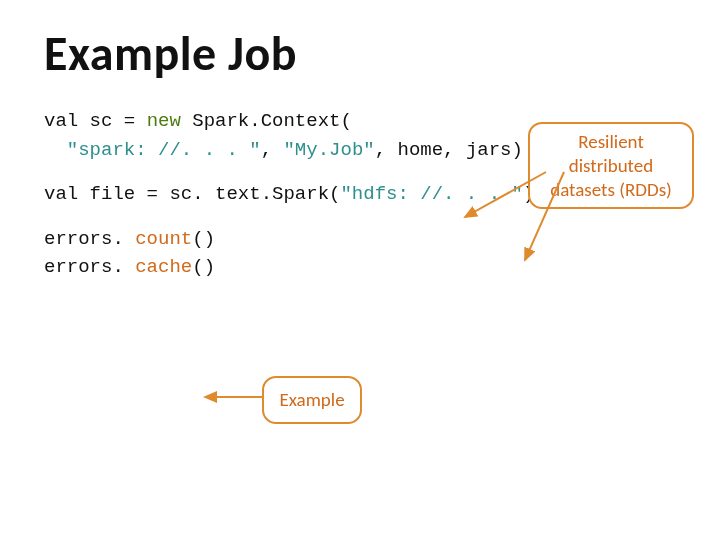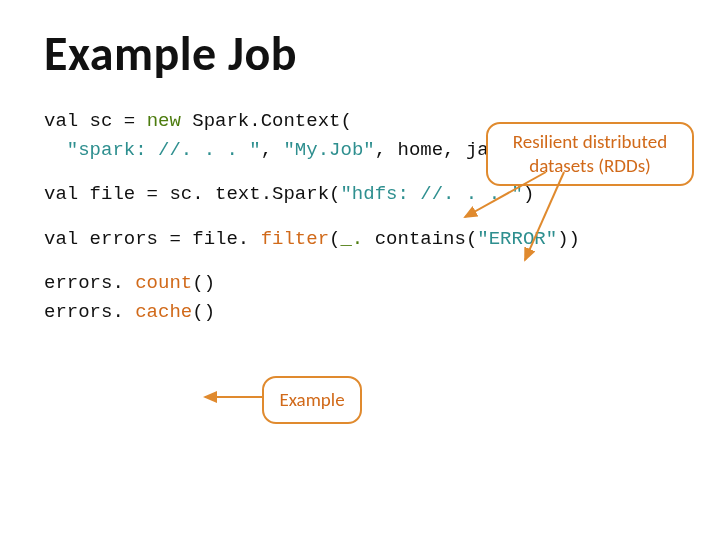--- a/index.html
+++ b/index.html
@@ -18,38 +18,37 @@
     background: #fff;
     border: 2px solid #e08a2e;
     color: #d16a1a;
     border-radius: 14px;
     padding: 6px 16px;
     font-size: 19px;
     text-align: center;
     line-height: 1.25;
     box-shadow: 0 0 0 rgba(0,0,0,0);
   }
-  .callout.rdd { top: 122px; right: 26px; width: 208px; margin-left: 24px; }
+  .callout.rdd { top: 122px; right: 26px; width: 166px; margin-left: 24px; }
   .callout.action { top: 376px; left: 262px; width: 100px; padding: 10px 10px; }
 
   svg.arrows { position: absolute; top: 0; left: 0; width: 720px; height: 540px; pointer-events: none; }
 </style>
 </head>
 <body>
 
 <div class="slide">
   <h1 class="title">Example Job</h1>
 
   <div class="code">
     <div class="code-block code-line"><span class="c-black">val sc = </span><span class="c-navy">new</span><span class="c-black"> Spark.Context(</span>
 <span class="c-black">  </span><span class="c-teal">"spark: //. . . "</span><span class="c-black">, </span><span class="c-teal">"My.Job"</span><span class="c-black">, home, jars)</span></div>
 
     <div class="code-block code-line"><span class="c-black">val file = sc. text.Spark(</span><span class="c-teal">"hdfs: //. . . "</span><span class="c-black">)</span></div>
 
-    <div class="code-block code-line"><span class="c-black">val errors = file. </span><span class="c-orange">filter</span><span class="c-black">(</span><span class="c-navy">_.</span><span class="c-black"> contains(</span><span class="c-teal">"ERROR"</span><span class="c-black">))</span></div>
 
     <div class="code-block"><span class="c-black">errors. </span><span class="c-orange">count</span><span class="c-black">()</span></div>
 
     <div class="code-block code-line"><span class="c-black">errors. </span><span class="c-orange">cache</span><span class="c-black">()</span></div>
   </div>
 
   <div class="callout rdd">
     <div>Resilient distributed</div>
     <div>datasets (RDDs)</div>
   </div>

